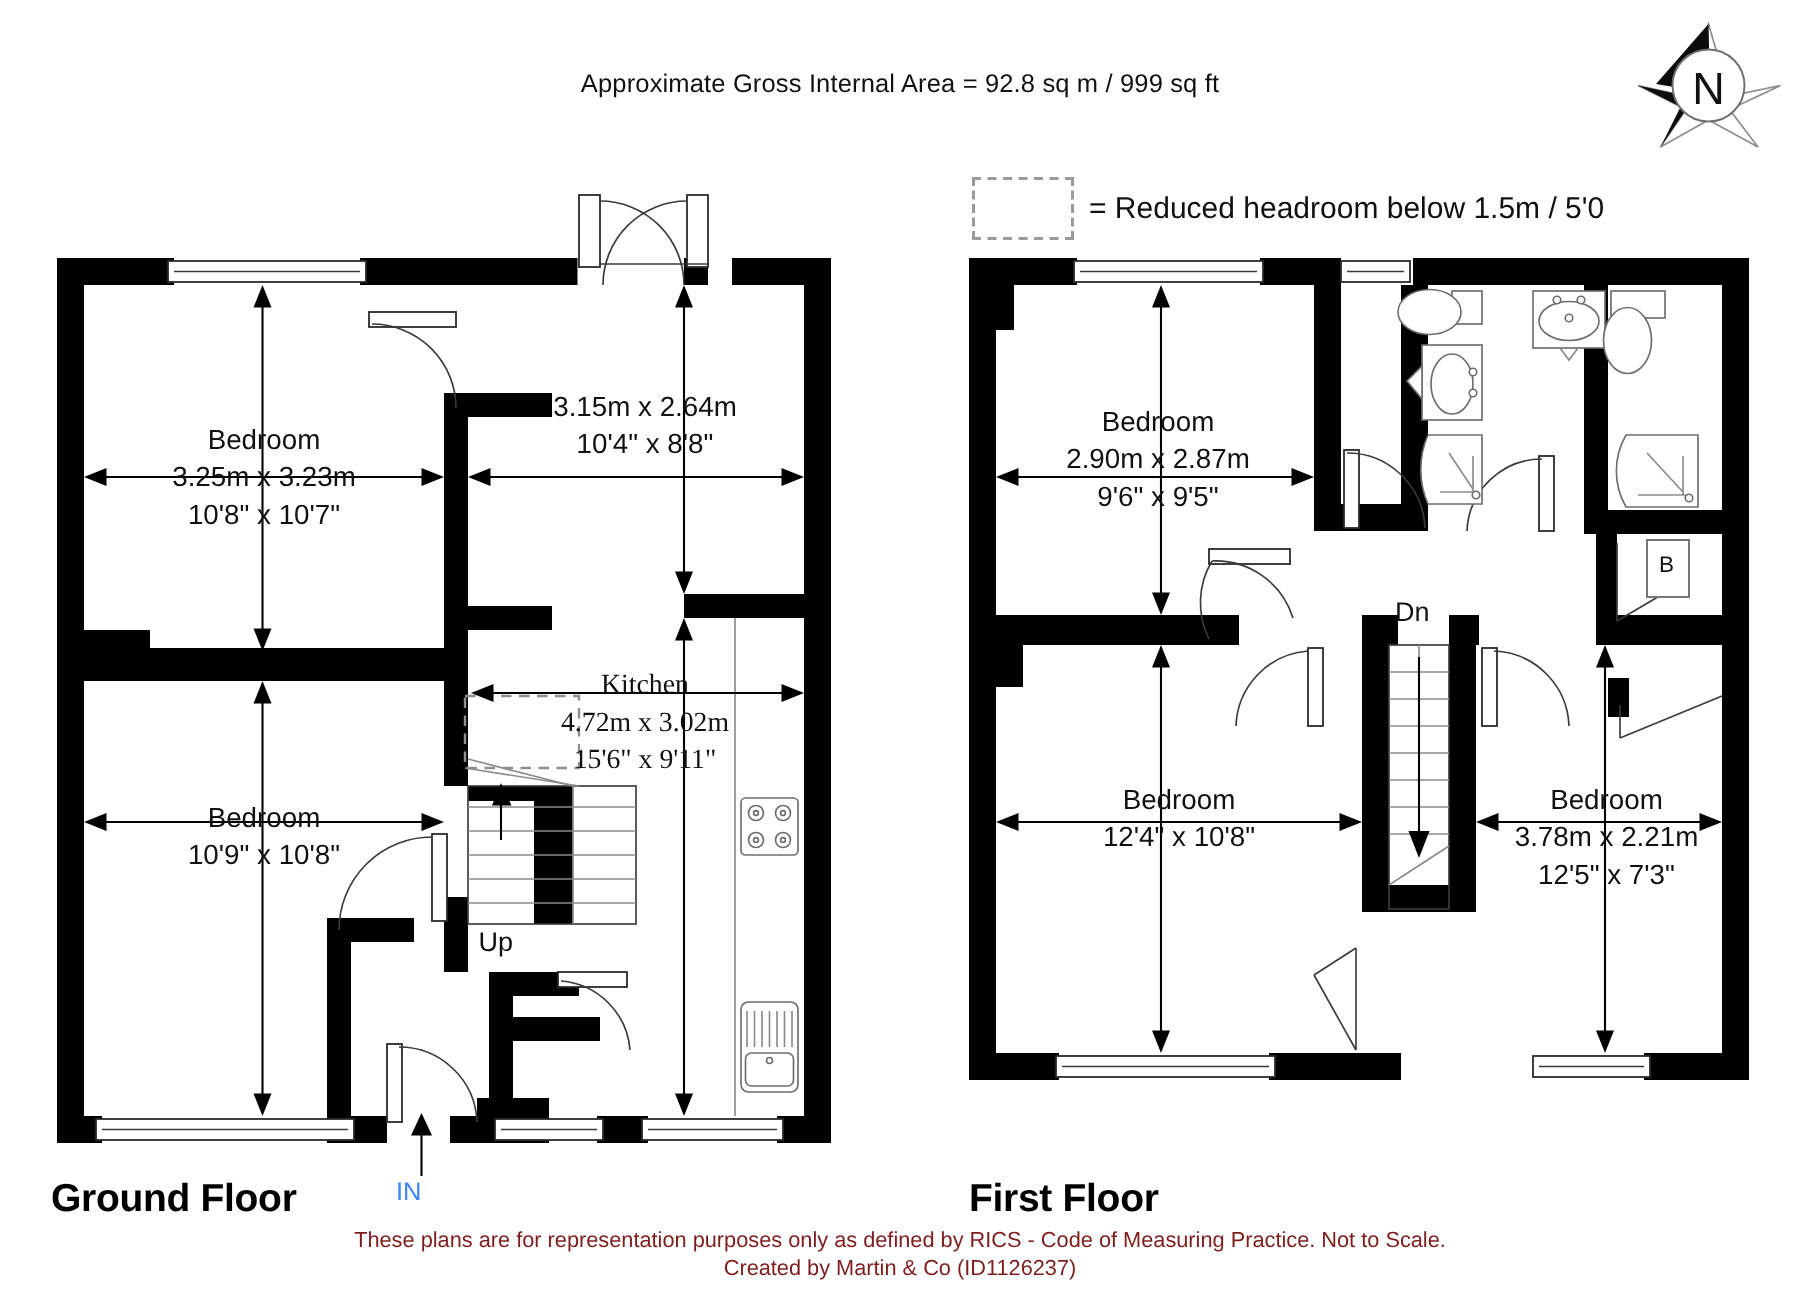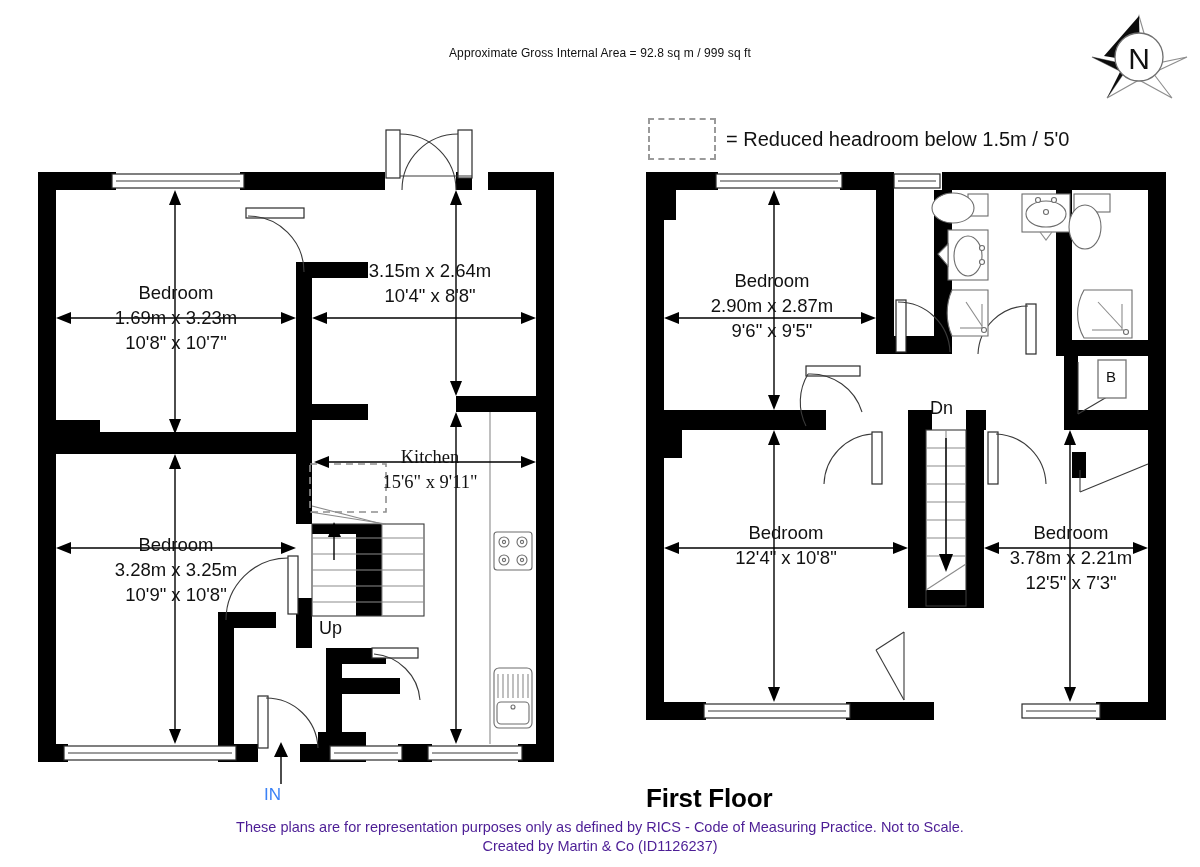--- a/index.html
+++ b/index.html
@@ -20,21 +20,21 @@
     position: absolute;
     left: 0; top: 0;
     width: 1200px;
     height: 867px;
   }
   .hdr-area {
     position: absolute;
     left: 0; top: 46px;
     width: 1200px;
     text-align: center;
-    font-size: 12px;
+    font-size: 17px;
     letter-spacing: 0.1px;
     color: #111;
   }
   .legend-wrap {
     position: absolute;
     left: 648px; top: 118px;
     display: flex;
     align-items: center;
     gap: 10px;
   }
@@ -67,21 +67,21 @@
     color: #3b82f6;
   }
 
   .footer {
     position: absolute;
     left: 0; top: 818px;
     width: 1200px;
     text-align: center;
     font-size: 14.5px;
     line-height: 19px;
-    color: #4c1d95;
+    color: #7f1d1d;
   }
 
   
   .room-label {
     position: absolute;
     text-align: center;
     font-size: 18.5px;
     line-height: 25px;
     color: #111;
     white-space: nowrap;
@@ -477,37 +477,37 @@
 
         <path class="dimline" d="M1070 436 L1070 696"></path>
         <path fill="#000" d="M1070 430 L1064 445 L1076 445 Z"></path>
         <path fill="#000" d="M1070 702 L1064 687 L1076 687 Z"></path>
       </g>
     </g>
   </svg>
 
   <div class="room-label" style="left:88px; top:280px; width:176px;">
     <span class="rl-name">Bedroom</span>
-    <span class="rl-m">1.69m x 3.23m</span>
+    <span class="rl-m">3.25m x 3.23m</span>
     <span class="rl-ft">10'8" x 10'7"</span>
   </div>
 
   <div class="room-label" style="left:332px; top:258px; width:196px;">
     <span class="rl-m">3.15m x 2.64m</span>
     <span class="rl-ft">10'4" x 8'8"</span>
   </div>
 
   <div class="room-label" style="left:330px; top:445px; width:200px;font-family:Liberation Serif, serif;">
     <span class="rl-name">Kitchen</span>
+    <span class="rl-m">4.72m x 3.02m</span>
     <span class="rl-ft">15'6" x 9'11"</span>
   </div>
 
   <div class="room-label" style="left:88px; top:532px; width:176px;">
     <span class="rl-name">Bedroom</span>
-    <span class="rl-m">3.28m x 3.25m</span>
     <span class="rl-ft">10'9" x 10'8"</span>
   </div>
 
   <div class="mini-label" style="left:319px; top:618px;">Up</div>
 
   <div class="in-label">IN</div>
 
   <div class="room-label" style="left:680px; top:268px; width:184px;">
     <span class="rl-name">Bedroom</span>
     <span class="rl-m">2.90m x 2.87m</span>
@@ -522,20 +522,21 @@
   <div class="room-label" style="left:978px; top:520px; width:186px;">
     <span class="rl-name">Bedroom</span>
     <span class="rl-m">3.78m x 2.21m</span>
     <span class="rl-ft">12'5" x 7'3"</span>
   </div>
 
   <div class="mini-label" style="left:930px; top:398px;">Dn</div>
 
   <div class="mini-label" style="left:1106px; top:368px; font-size:15px;">B</div>
 
+  <div class="floor-label" id="ground-floor-label">Ground Floor</div>
   <div class="floor-label" id="first-floor-label">First Floor</div>
 
   <div class="footer">
     <div>These plans are for representation purposes only as defined by RICS - Code of Measuring Practice. Not to Scale.</div>
     <div>Created by Martin &amp; Co (ID1126237)</div>
   </div>
 
 </div>
 
 </body></html>

